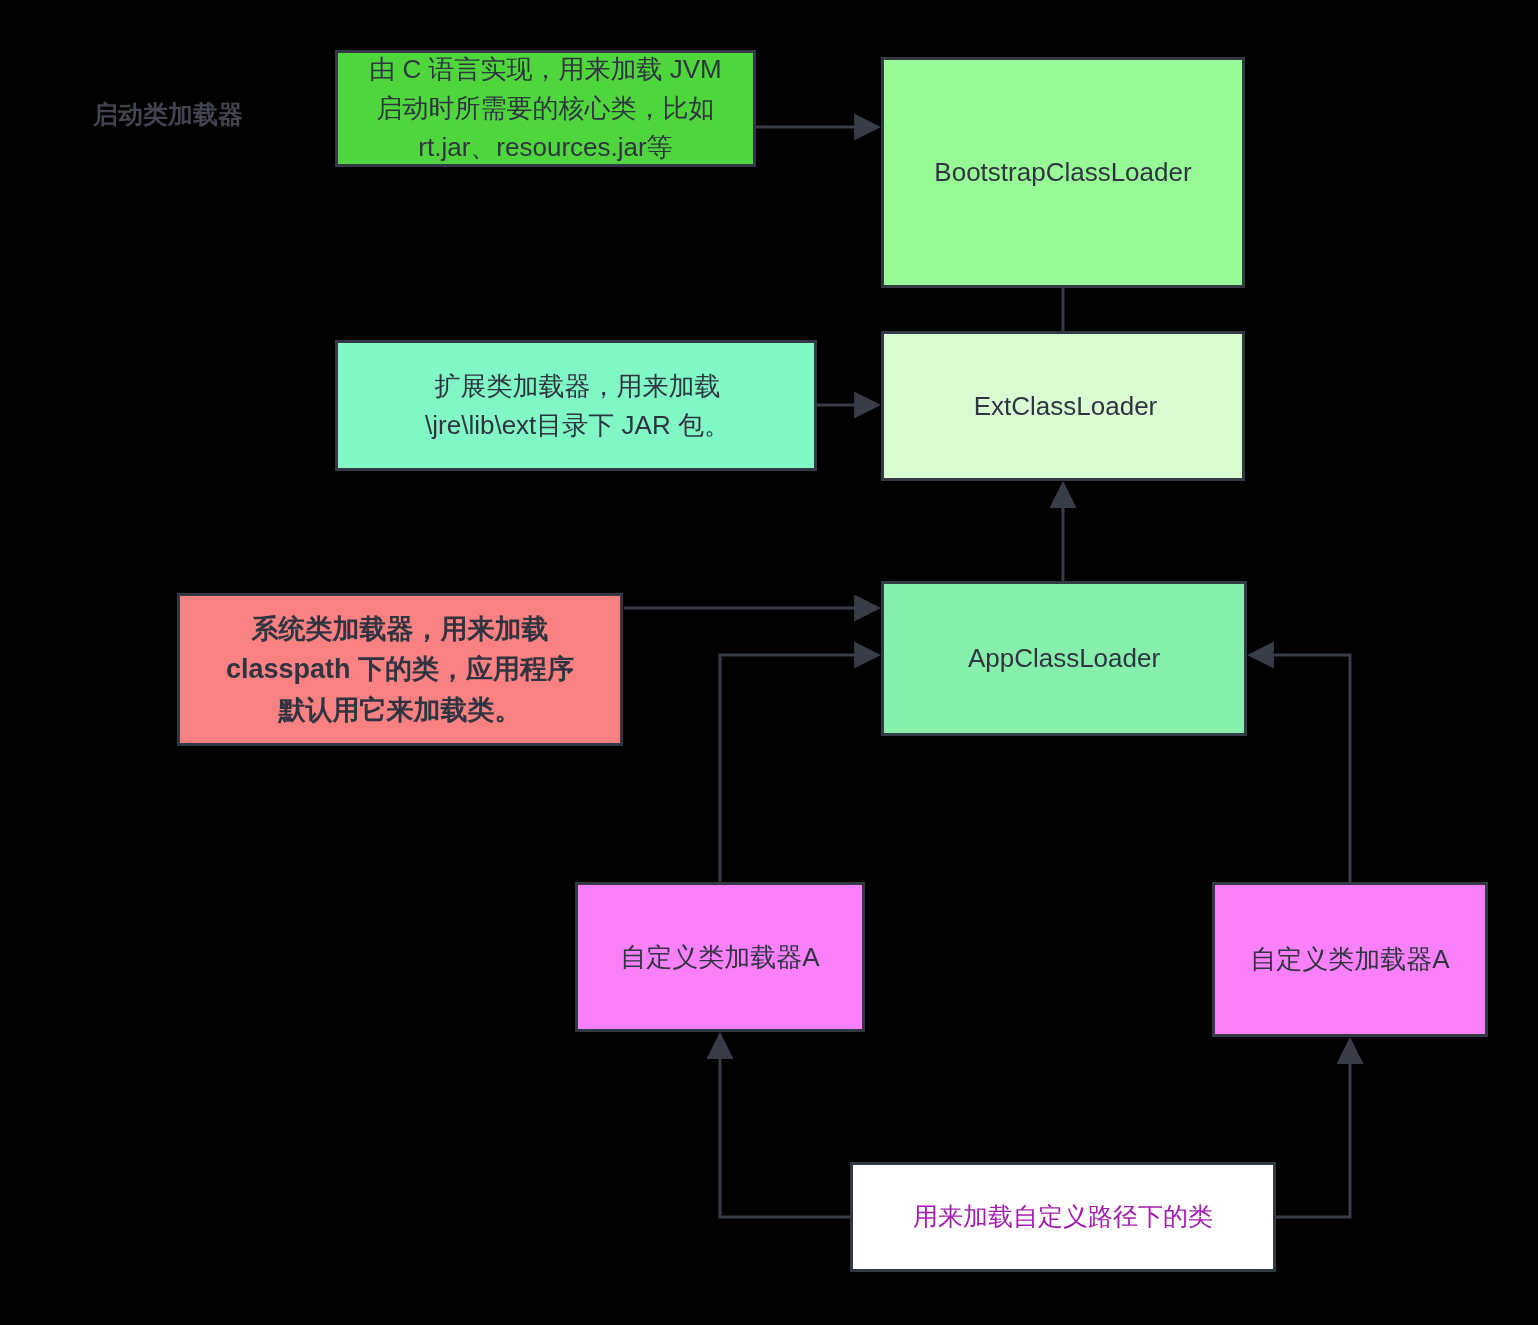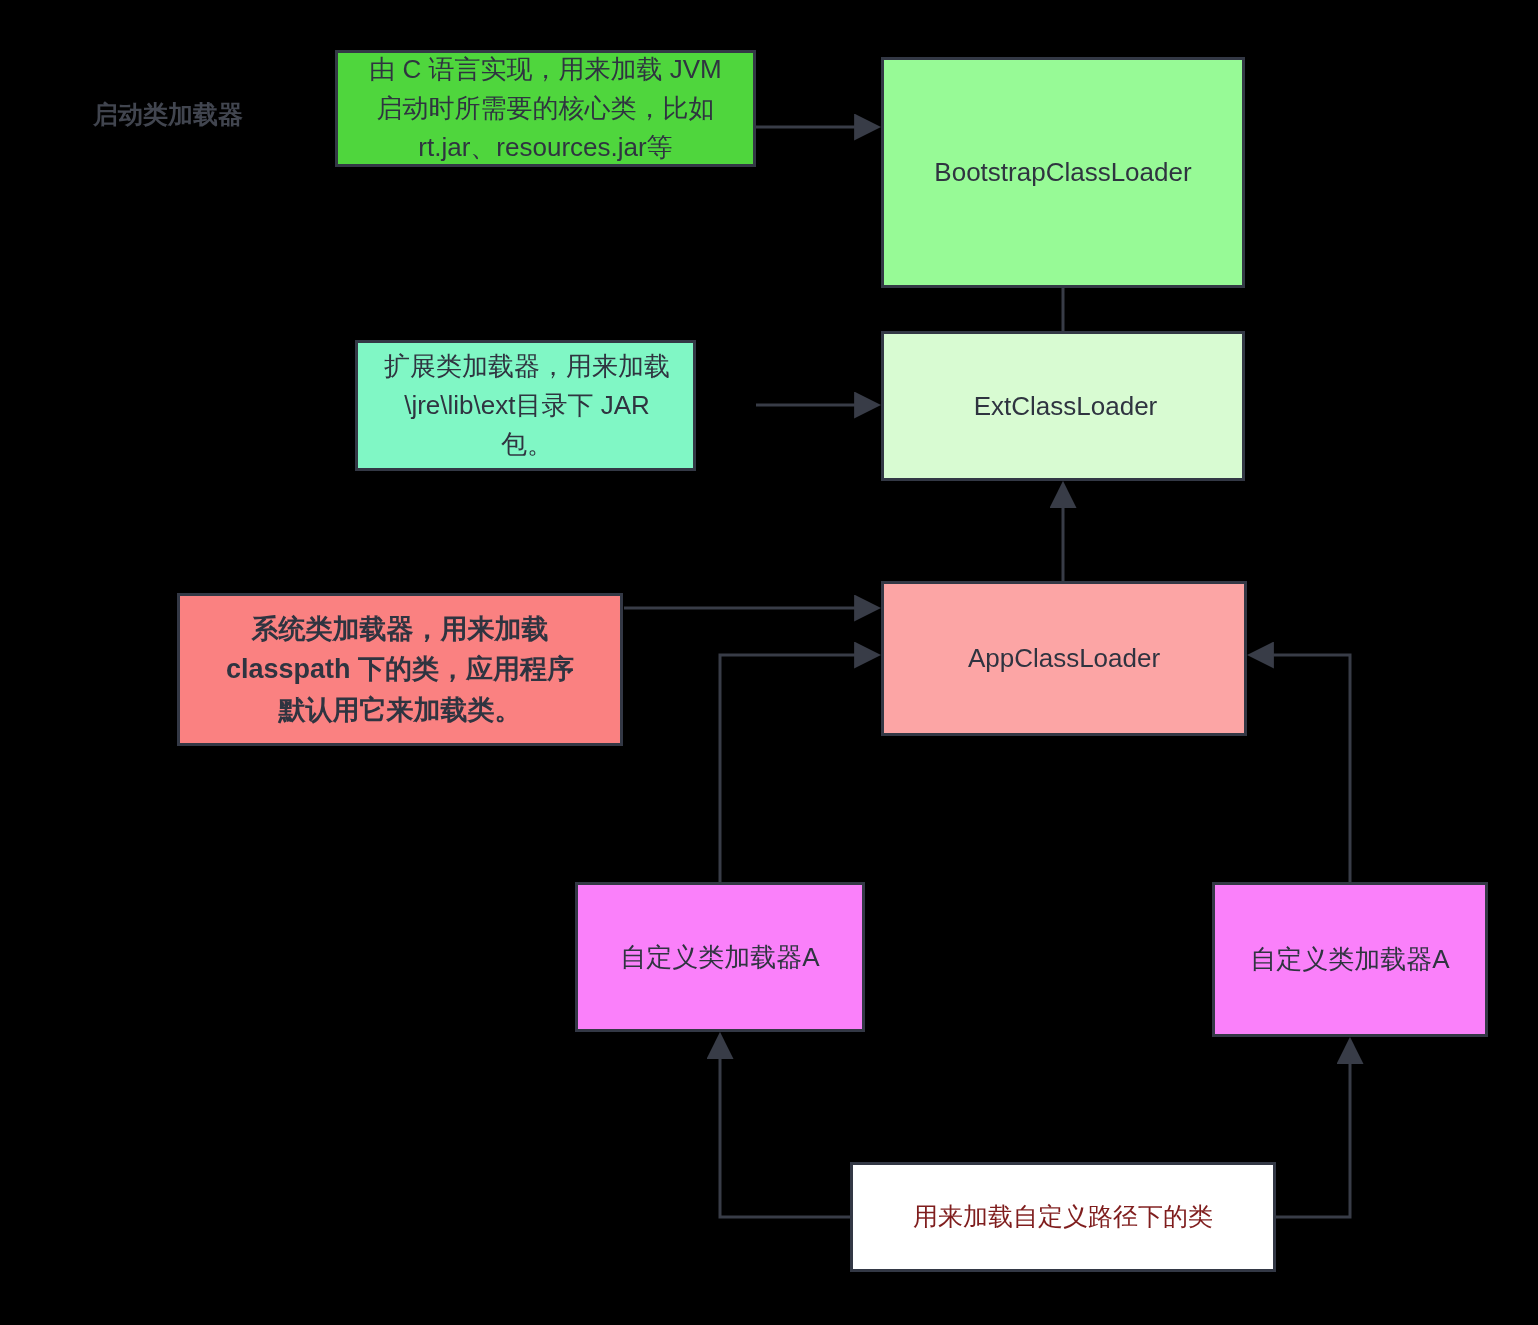--- a/index.html
+++ b/index.html
@@ -23,29 +23,29 @@
     white-space:pre-line;
     padding:6px 14px;
   }
   .bg-note-bootstrap{background:#4fd63d;}
   .bg-bootstrap{background:#97fa96;}
   .bg-note-ext{background:#80f7c5;}
   .bg-ext{background:#d8fbd2;}
   .bg-note-app{background:#fa8181;font-weight:bold;font-size:27px;margin-top:36px;}
   .bg-app{background:#fa9292;}
   .bg-custom{background:#fa80fa;}
-  .bg-note-custom{background:#ffffff;color:#7f1d1d;font-size:25px;}
+  .bg-note-custom{background:#ffffff;color:#a21caf;font-size:25px;}
   .corner-label{
     position:absolute;left:93px;top:98px;
     color:#41454f;font-weight:bold;font-size:25px;
   }
   
   .n-note-bootstrap{left:335px;top:50px;width:421px;height:117px;}
   .n-bootstrap{left:881px;top:57px;width:364px;height:231px;}
-  .n-note-ext{left:355px;top:340px;width:341px;height:131px;padding-left:17px;}
+  .n-note-ext{left:335px;top:340px;width:482px;height:131px;padding-left:17px;}
   .n-ext{left:881px;top:331px;width:364px;height:150px;padding-left:19px;}
   .n-note-app{left:177px;top:557px;width:446px;height:153px;}
   .n-app{left:881px;top:581px;width:366px;height:155px;}
   .n-custom-left{left:575px;top:882px;width:290px;height:150px;}
   .n-custom-right{left:1212px;top:882px;width:276px;height:155px;}
   .n-note-custom{left:850px;top:1162px;width:426px;height:110px;}
 </style>
 </head>
 <body>
 
@@ -80,21 +80,21 @@
 
   <div class="node n-note-ext bg-note-ext" style="background: rgb(128, 247, 197);">扩展类加载器，用来加载
 \jre\lib\ext目录下 JAR 包。</div>
 
   <div class="node n-ext bg-ext" style="background: rgb(216, 251, 210);">ExtClassLoader</div>
 
   <div class="node n-note-app bg-note-app" style="background: rgb(250, 129, 129);">系统类加载器，用来加载
 classpath 下的类，应用程序
 默认用它来加载类。</div>
 
-  <div class="node n-app bg-app" style="background: #fca5a5;">AppClassLoader</div>
+  <div class="node n-app bg-app" style="background: #86efac;">AppClassLoader</div>
 
   <div class="node n-custom-left bg-custom" style="background: rgb(250, 128, 250);">自定义类加载器A</div>
 
   <div class="node n-custom-right bg-custom" style="background: rgb(250, 128, 250);">自定义类加载器A</div>
 
   <div class="node n-note-custom bg-note-custom" style="background: rgb(255, 255, 255);">用来加载自定义路径下的类</div>
 
 </div>
 
 </body></html>

